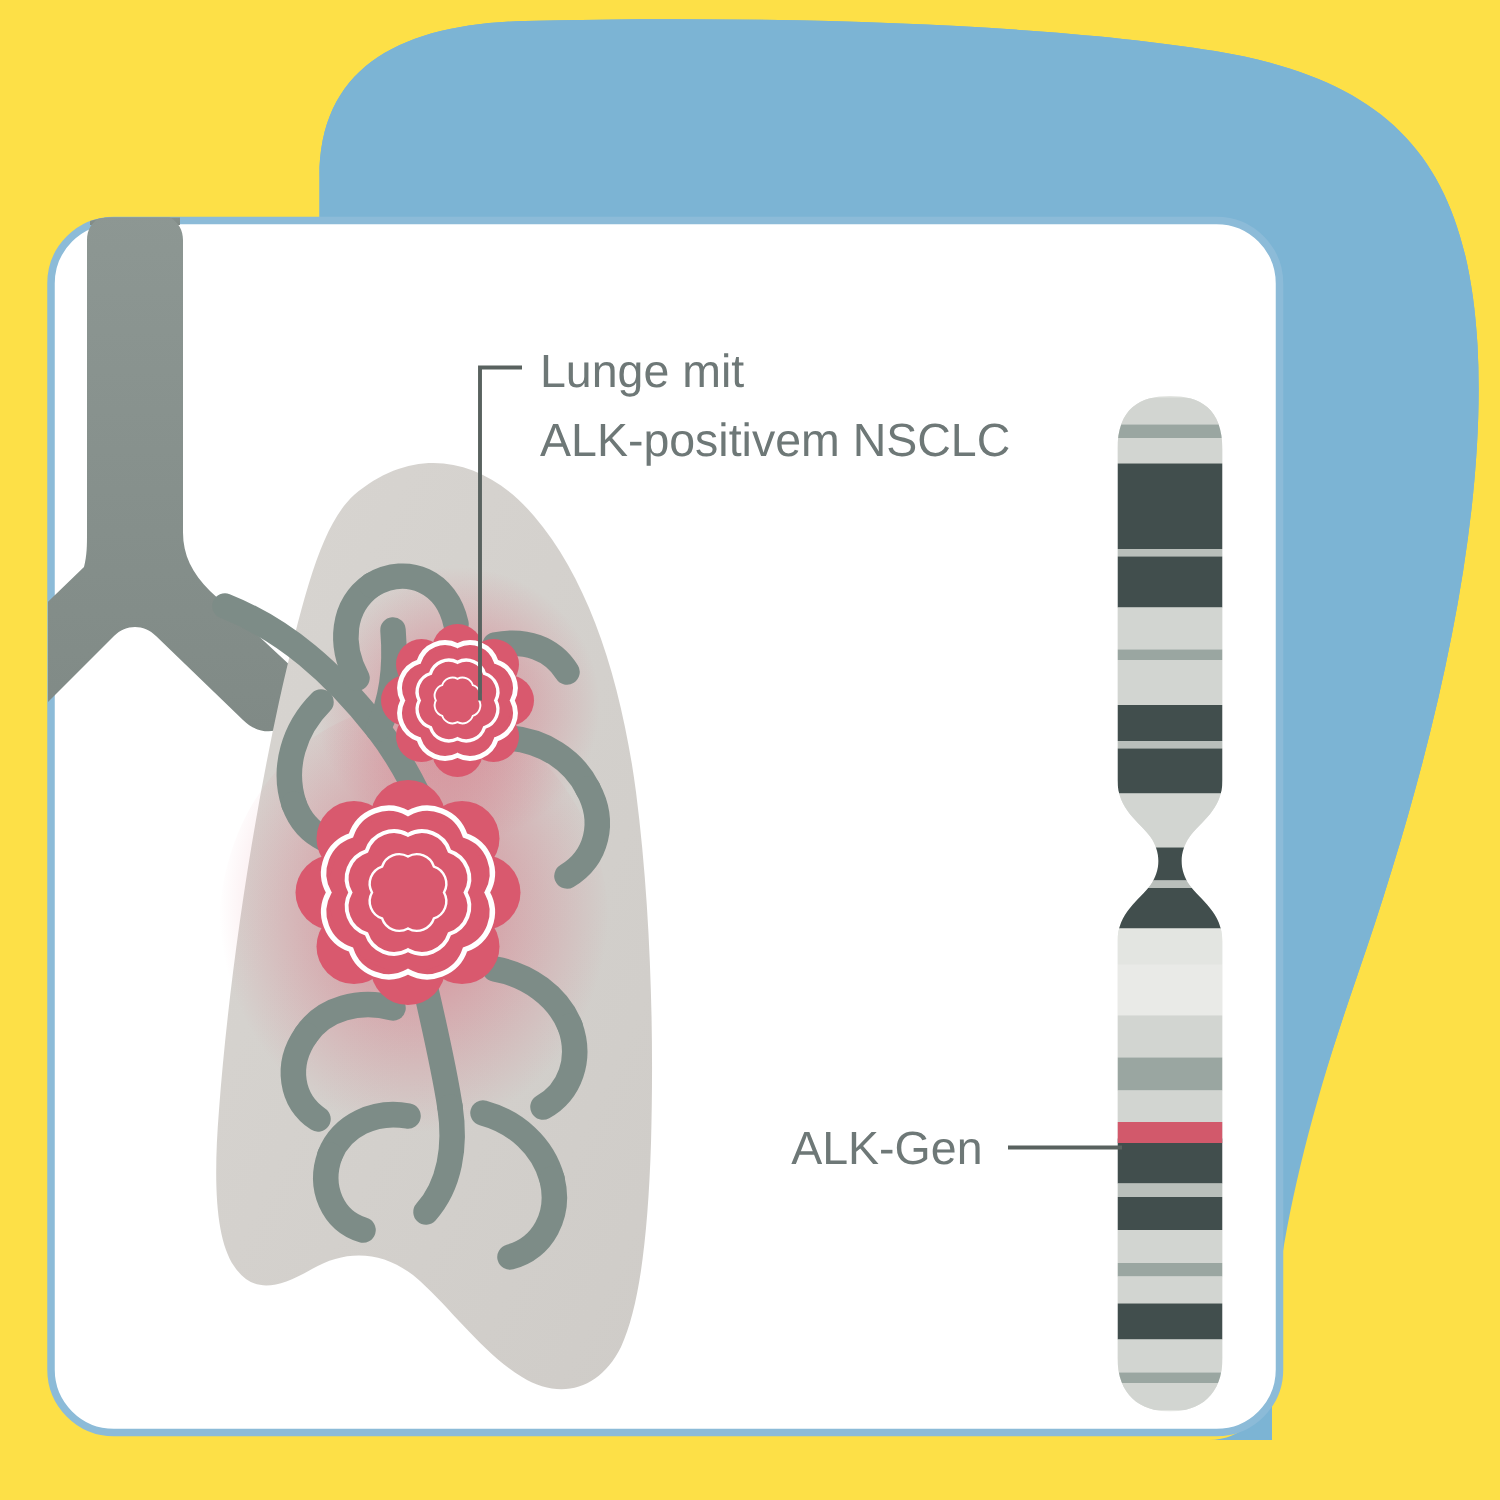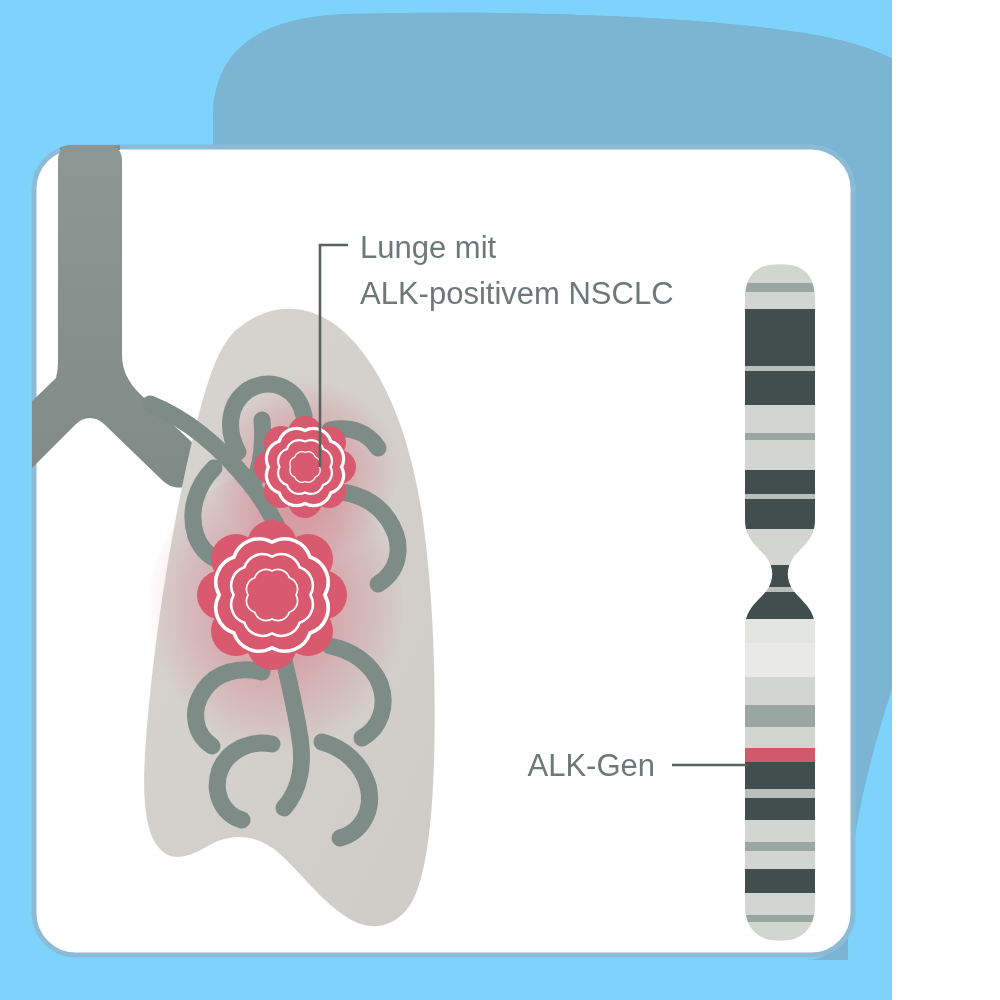--- a/index.html
+++ b/index.html
@@ -2,24 +2,24 @@
 <html><head>
 <meta charset="utf-8">
 <style>
   html, body {
     margin: 0;
     padding: 0;
     background: #ffffff;
   }
   #stage {
     position: relative;
-    width: 892px;
+    width: 1000px;
     height: 1000px;
     overflow: hidden;
-    background: #7dd3fc;
+    background: #fde047;
     font-family: "Liberation Sans", sans-serif;
   }
   #art {
     position: absolute;
     left: 0;
     top: 0;
     width: 1000px;
     height: 1000px;
   }
   .lbl {

